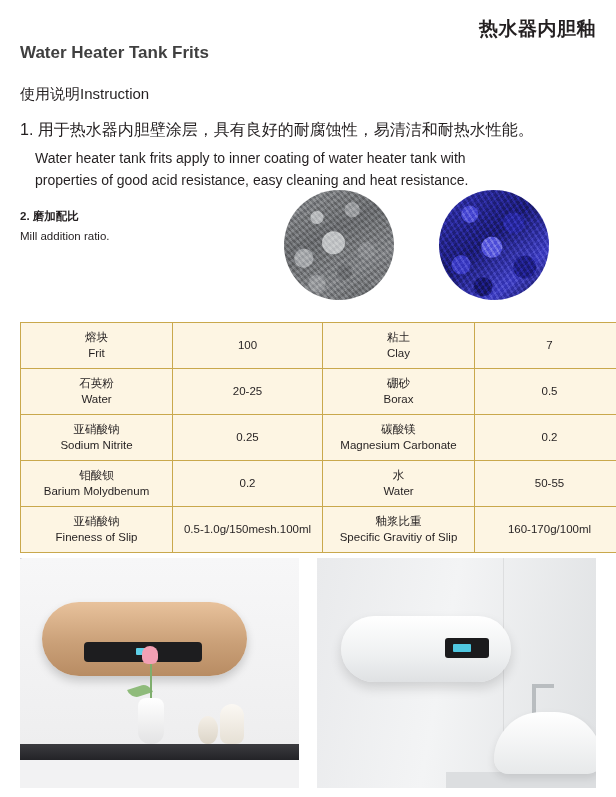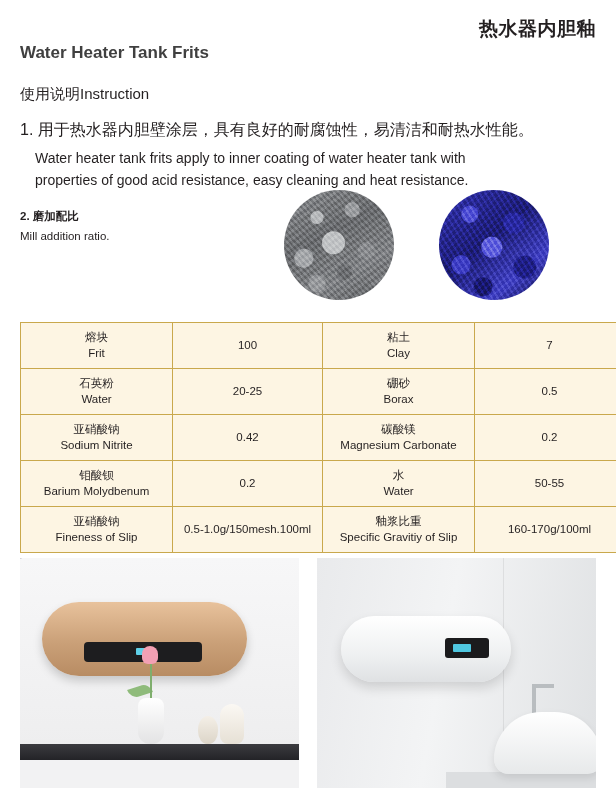--- a/index.html
+++ b/index.html
@@ -404,21 +404,21 @@
             <span class="cn-line">硼砂</span>
             <span class="en-line">Borax</span>
           </td>
           <td class="val">0.5</td>
         </tr>
         <tr>
           <td class="name">
             <span class="cn-line">亚硝酸钠</span>
             <span class="en-line">Sodium Nitrite</span>
           </td>
-          <td class="val">0.42</td>
+          <td class="val">0.25</td>
           <td class="name">
             <span class="cn-line">碳酸镁</span>
             <span class="en-line">Magnesium Carbonate</span>
           </td>
           <td class="val">0.2</td>
         </tr>
         <tr>
           <td class="name">
             <span class="cn-line">钼酸钡</span>
             <span class="en-line">Barium Molydbenum</span>

